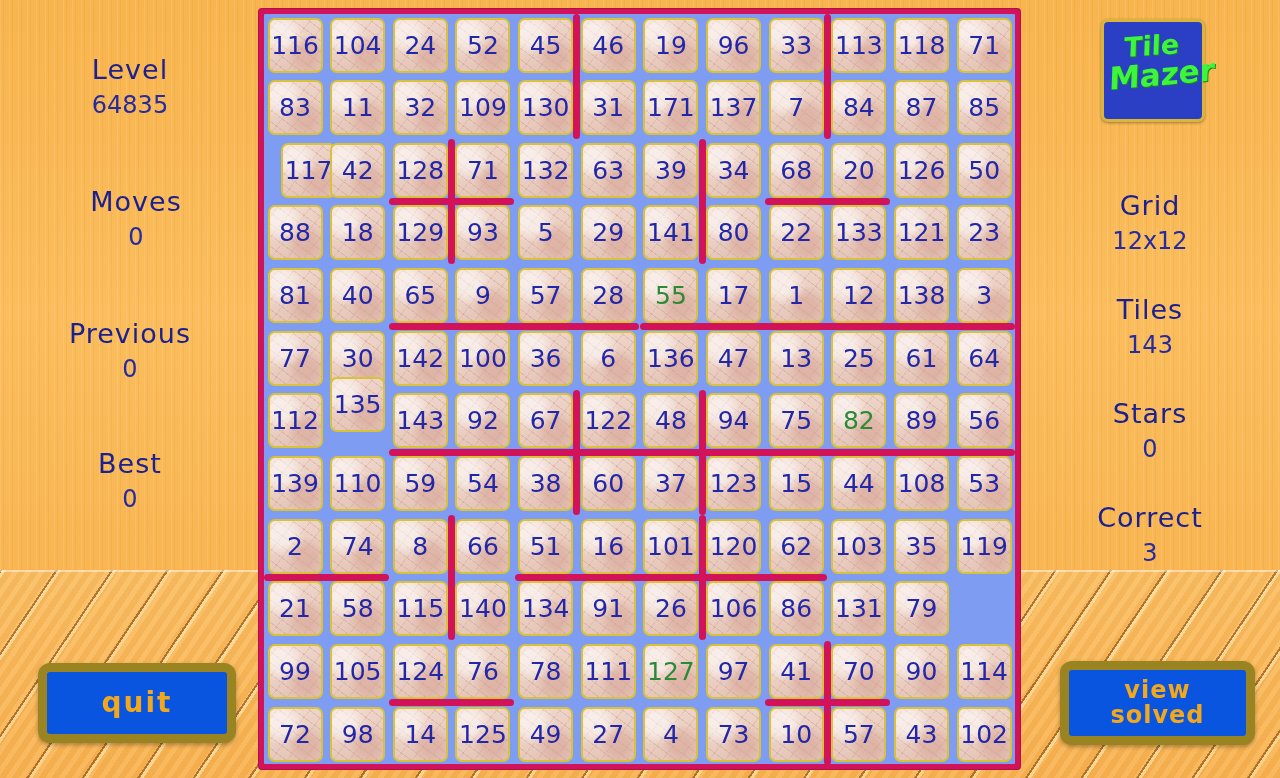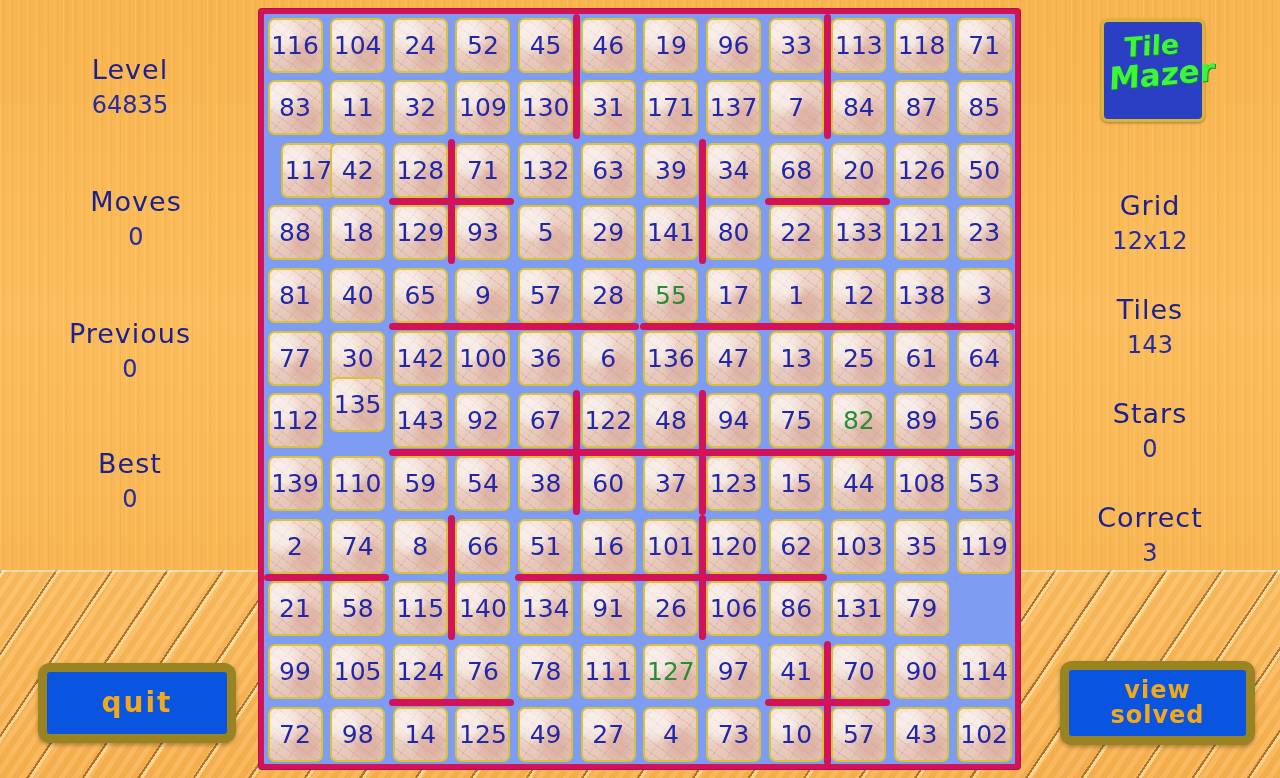--- a/index.html
+++ b/index.html
@@ -240,21 +240,21 @@
       <div class="tile" style="left: 692.65px; top: 379.4px;">56</div>
       <div class="tile" style="left: 3.5px; top: 442.05px;">139</div>
       <div class="tile" style="left: 66.15px; top: 442.05px;">110</div>
       <div class="tile" style="left: 128.8px; top: 442.05px;">59</div>
       <div class="tile" style="left: 191.45px; top: 442.05px;">54</div>
       <div class="tile" style="left: 254.1px; top: 442.05px;">38</div>
       <div class="tile" style="left: 316.75px; top: 442.05px;">60</div>
       <div class="tile" style="left: 379.4px; top: 442.05px;">37</div>
       <div class="tile" style="left: 442.05px; top: 442.05px;">123</div>
       <div class="tile" style="left: 504.7px; top: 442.05px;">15</div>
-      <div class="tile" style="left: 567.35px; top: 442.05px; border-radius: 6px;">44</div>
+      <div class="tile" style="left: 567.35px; top: 442.05px;">44</div>
       <div class="tile" style="left: 630px; top: 442.05px;">108</div>
       <div class="tile" style="left: 692.65px; top: 442.05px;">53</div>
       <div class="tile" style="left: 3.5px; top: 504.7px;">2</div>
       <div class="tile" style="left: 66.15px; top: 504.7px;">74</div>
       <div class="tile" style="left: 128.8px; top: 504.7px;">8</div>
       <div class="tile" style="left: 191.45px; top: 504.7px;">66</div>
       <div class="tile" style="left: 254.1px; top: 504.7px;">51</div>
       <div class="tile" style="left: 316.75px; top: 504.7px;">16</div>
       <div class="tile" style="left: 379.4px; top: 504.7px;">101</div>
       <div class="tile" style="left: 442.05px; top: 504.7px;">120</div>

